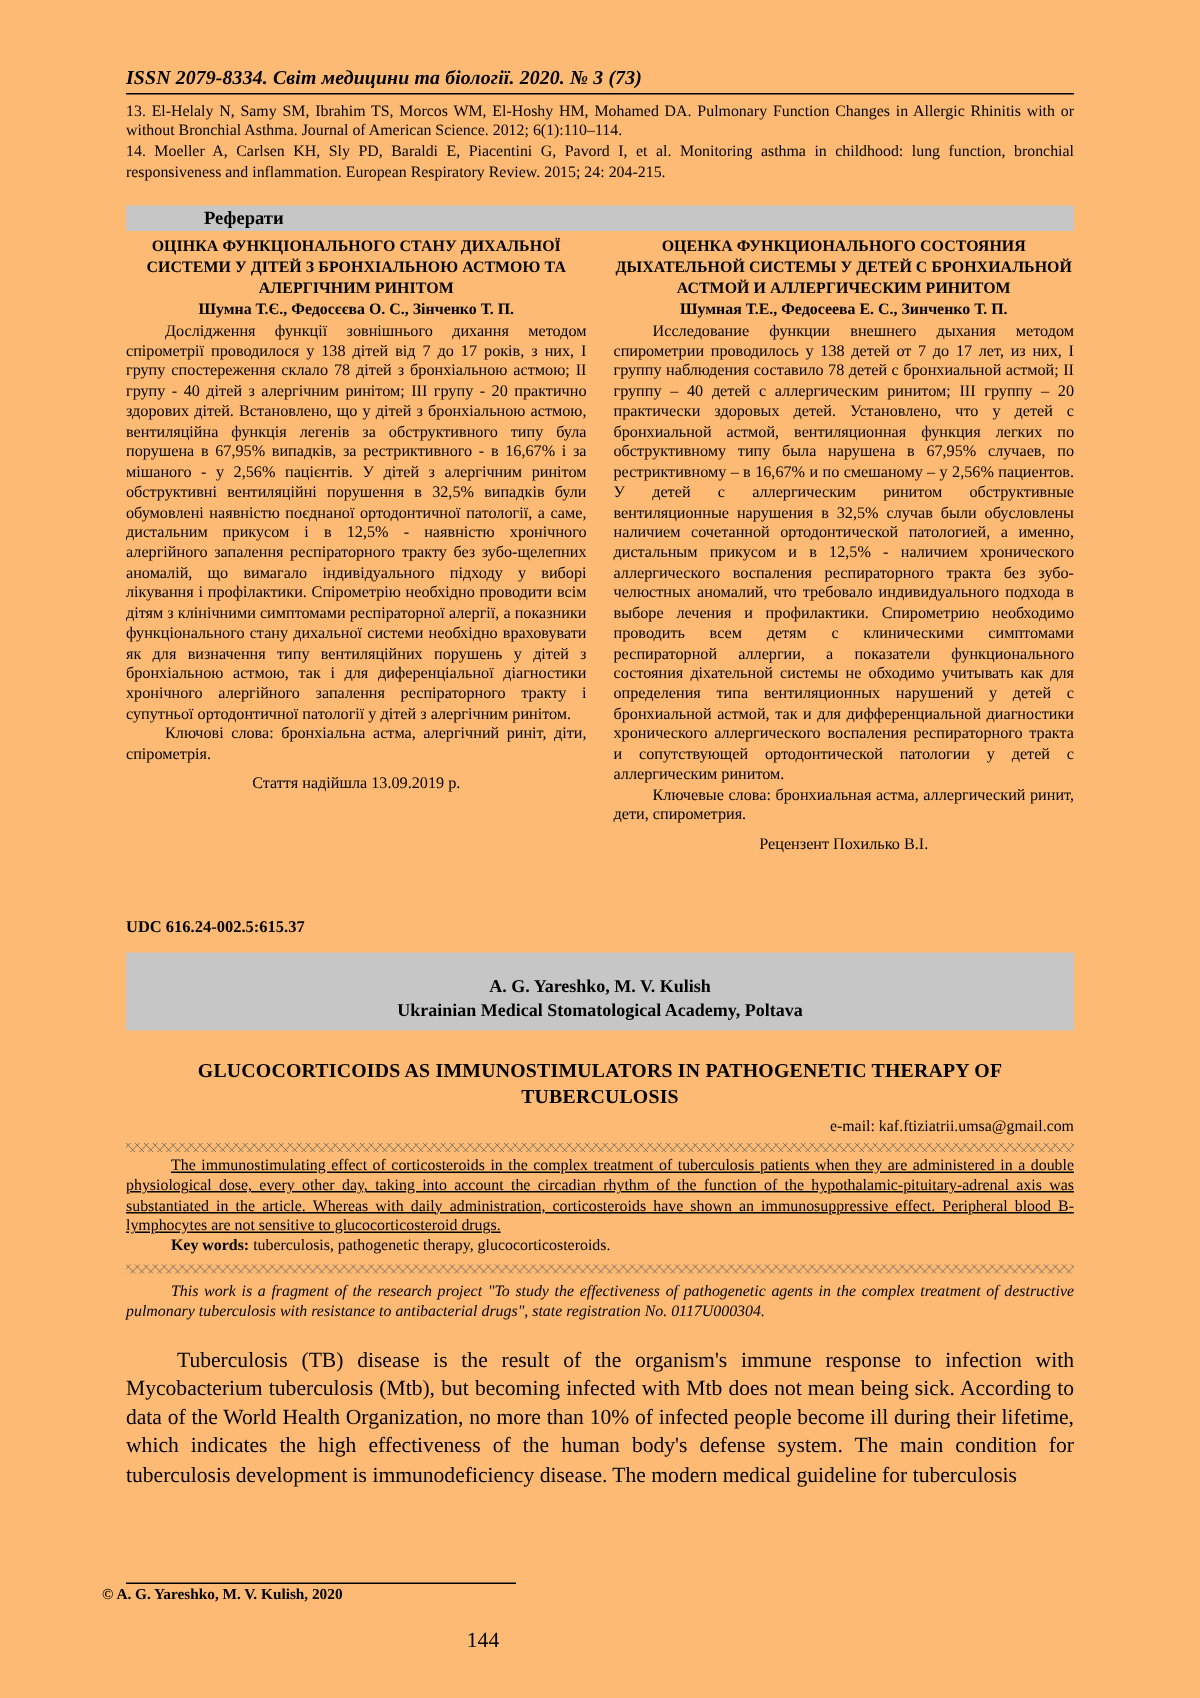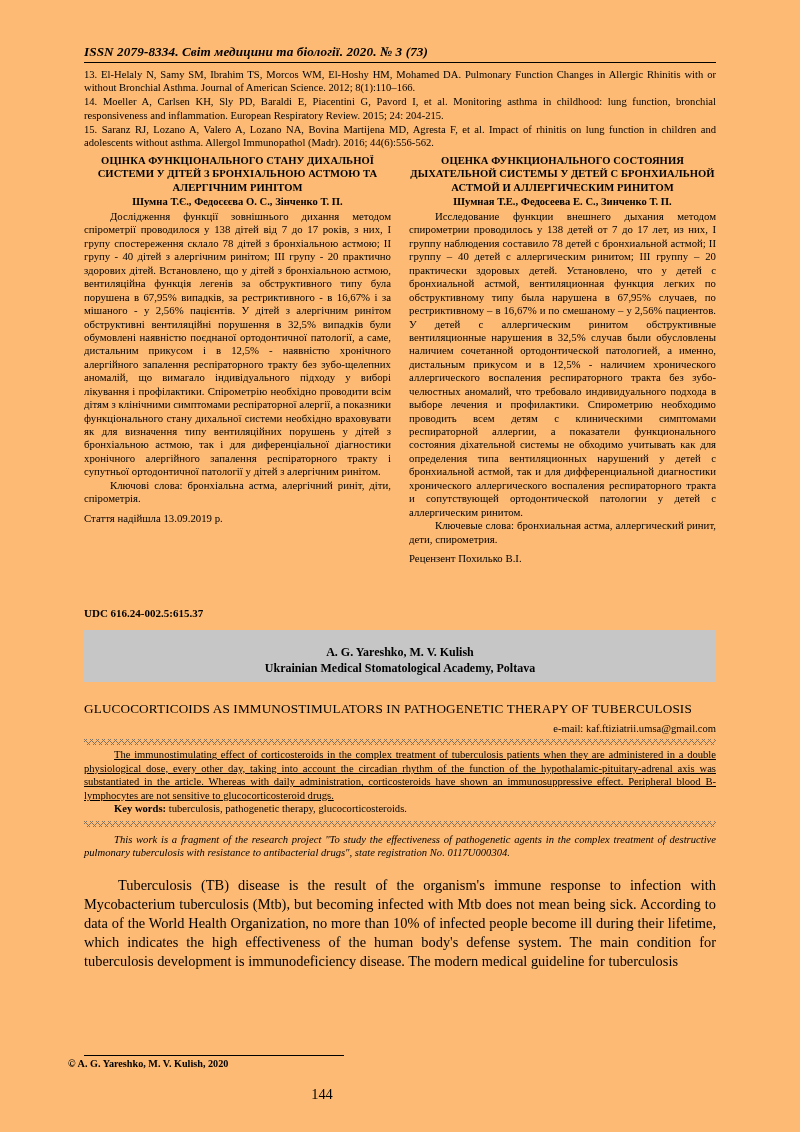--- a/index.html
+++ b/index.html
@@ -96,21 +96,21 @@
   .abs-keys {
     font-size: 10.8px;
     line-height: 1.245;
     text-align: justify;
     text-indent: 26px;
     margin: 0;
   }
   .abs-keys b { font-weight: normal; }
   .abs-foot {
     font-size: 10.8px;
-    text-align: left;
+    text-align: center;
     margin-top: 6px;
   }
 
   
   .doi-block {
     margin-top: 42px;
     font-size: 11px;
     font-weight: bold;
     line-height: 1.30;
   }
@@ -126,22 +126,22 @@
     line-height: 1.32;
   }
   .author-band .affil {
     font-size: 12px;
     font-weight: bold;
     line-height: 1.32;
   }
 
   .article-title {
     margin-top: 18px;
-    text-align: left;
-    font-weight: normal;
+    text-align: center;
+    font-weight: bold;
     font-size: 13.2px;
     line-height: 1.33;
     letter-spacing: 0.15px;
   }
   .email-line {
     text-align: right;
     font-size: 10.6px;
     margin-top: 6px;
   }
 
@@ -219,25 +219,27 @@
 <body>
 
 <div class="page">
 
   <div class="content">
 
     <div class="running-head">ISSN 2079-8334. Світ медицини та біології. 2020. № 3 (73)</div>
     <div class="head-rule"></div>
 
     <div class="refs">
-      <p class="ref">13. El-Helaly N, Samy SM, Ibrahim TS, Morcos WM, El-Hoshy HM, Mohamed DA. Pulmonary Function Changes in Allergic Rhinitis with or without Bronchial Asthma. Journal of American Science. 2012; 8(1):110–166.</p>
+      <p class="ref">13. El-Helaly N, Samy SM, Ibrahim TS, Morcos WM, El-Hoshy HM, Mohamed DA. Pulmonary Function Changes in Allergic Rhinitis with or without Bronchial Asthma. Journal of American Science. 2012; 6(1):110–114.</p>
       <p class="ref">14. Moeller A, Carlsen KH, Sly PD, Baraldi E, Piacentini G, Pavord I, et al. Monitoring asthma in childhood: lung function, bronchial responsiveness and inflammation. European Respiratory Review. 2015; 24: 204-215.</p>
-      <p class="ref">15. Saranz RJ, Lozano A, Valero A, Lozano NA, Bovina Martijena MD, Agresta F, et al. Impact of rhinitis on lung function in children and adolescents without asthma. Allergol Immunopathol (Madr). 2016; 44(6):556-562.</p>
-    </div>
-
+    </div>
+
+    <div class="abstract-band">
+      <span class="band-label">Реферати</span>
+    </div>
 
     <div class="abs-cols">
 
       <div class="abs-col">
         <div class="abs-title">ОЦІНКА ФУНКЦІОНАЛЬНОГО СТАНУ ДИХАЛЬНОЇ СИСТЕМИ У ДІТЕЙ З БРОНХІАЛЬНОЮ АСТМОЮ ТА АЛЕРГІЧНИМ РИНІТОМ</div>
         <div class="abs-authors">Шумна Т.Є., Федосєєва О. С., Зінченко Т. П.</div>
         <p class="abs-body">Дослідження функції зовнішнього дихання методом спірометрії проводилося у 138 дітей від 7 до 17 років, з них, I групу спостереження склало 78 дітей з бронхіальною астмою; II групу - 40 дітей з алергічним ринітом; III групу - 20 практично здорових дітей. Встановлено, що у дітей з бронхіальною астмою, вентиляційна функція легенів за обструктивного типу була порушена в 67,95% випадків, за рестриктивного - в 16,67% і за мішаного - у 2,56% пацієнтів. У дітей з алергічним ринітом обструктивні вентиляційні порушення в 32,5% випадків були обумовлені наявністю поєднаної ортодонтичної патології, а саме, дистальним прикусом і в 12,5% - наявністю хронічного алергійного запалення респіраторного тракту без зубо-щелепних аномалій, що вимагало індивідуального підходу у виборі лікування і профілактики. Спірометрію необхідно проводити всім дітям з клінічними симптомами респіраторної алергії, а показники функціонального стану дихальної системи необхідно враховувати як для визначення типу вентиляційних порушень у дітей з бронхіальною астмою, так і для диференціальної діагностики хронічного алергійного запалення респіраторного тракту і супутньої ортодонтичної патології у дітей з алергічним ринітом.</p>
         <p class="abs-keys"><b>Ключові слова:</b> <span>бронхіальна астма, алергічний риніт, діти, спірометрія.</span></p>
         <div class="abs-foot">Стаття надійшла 13.09.2019 р.</div>
       </div>

